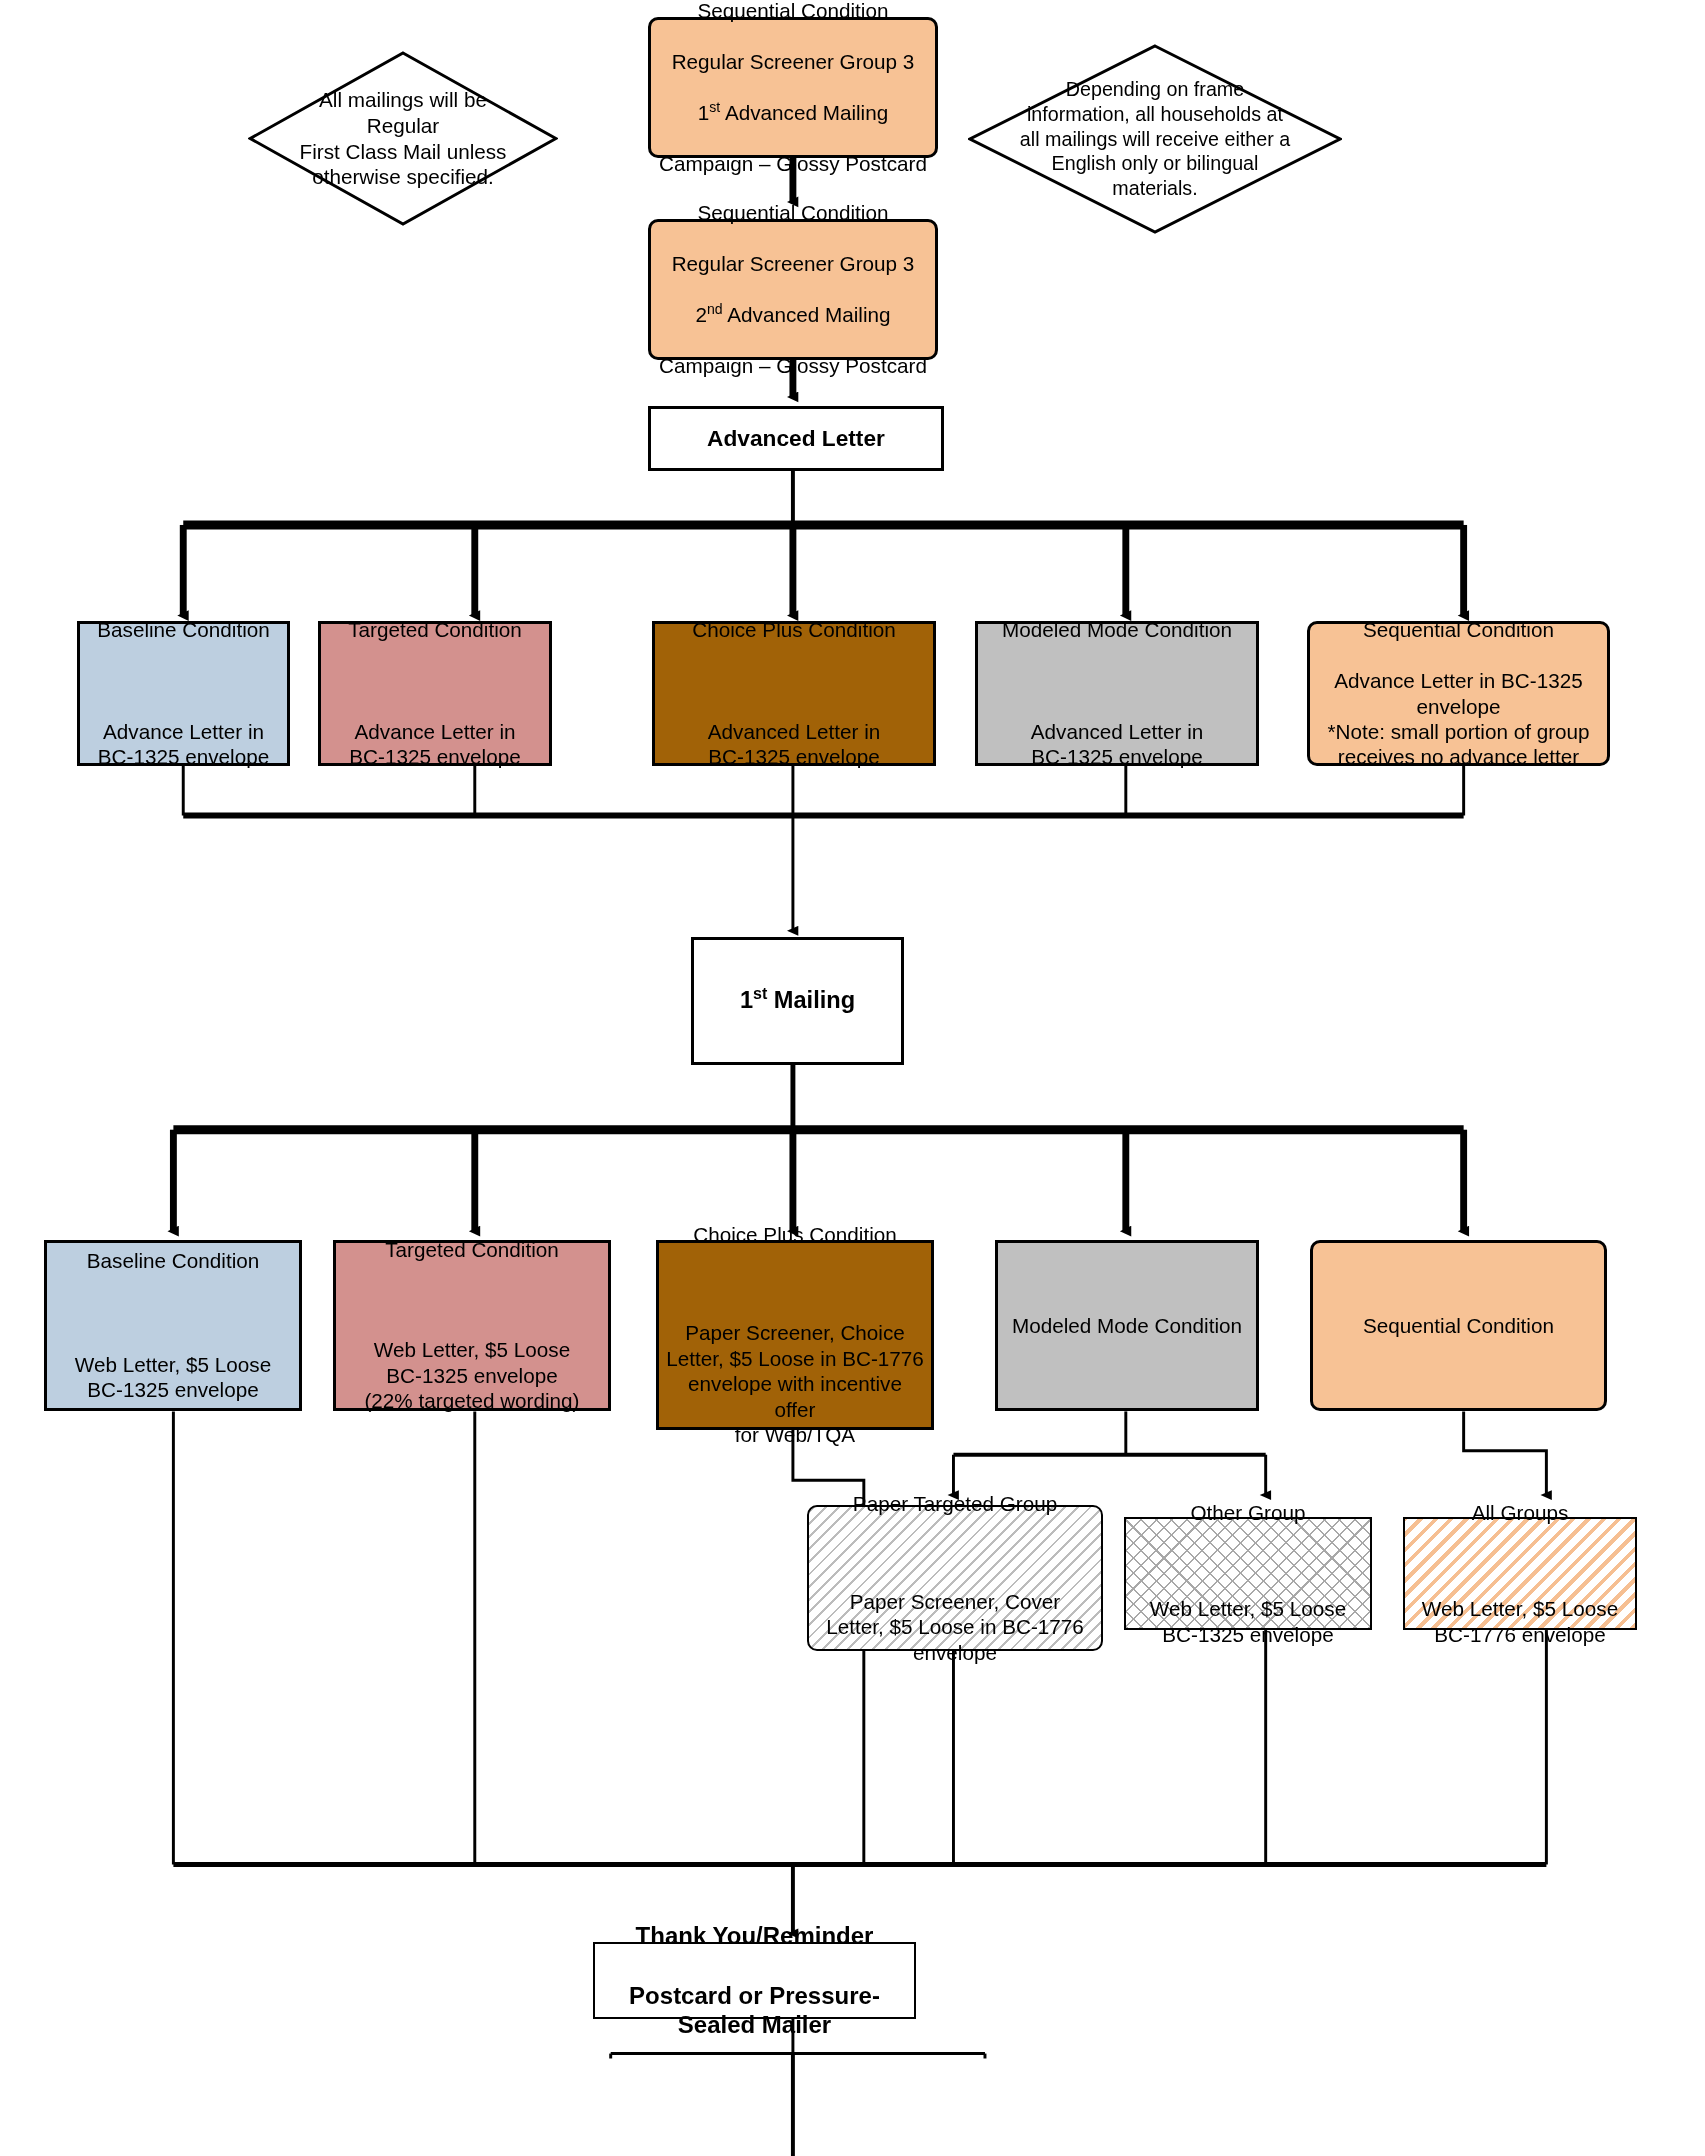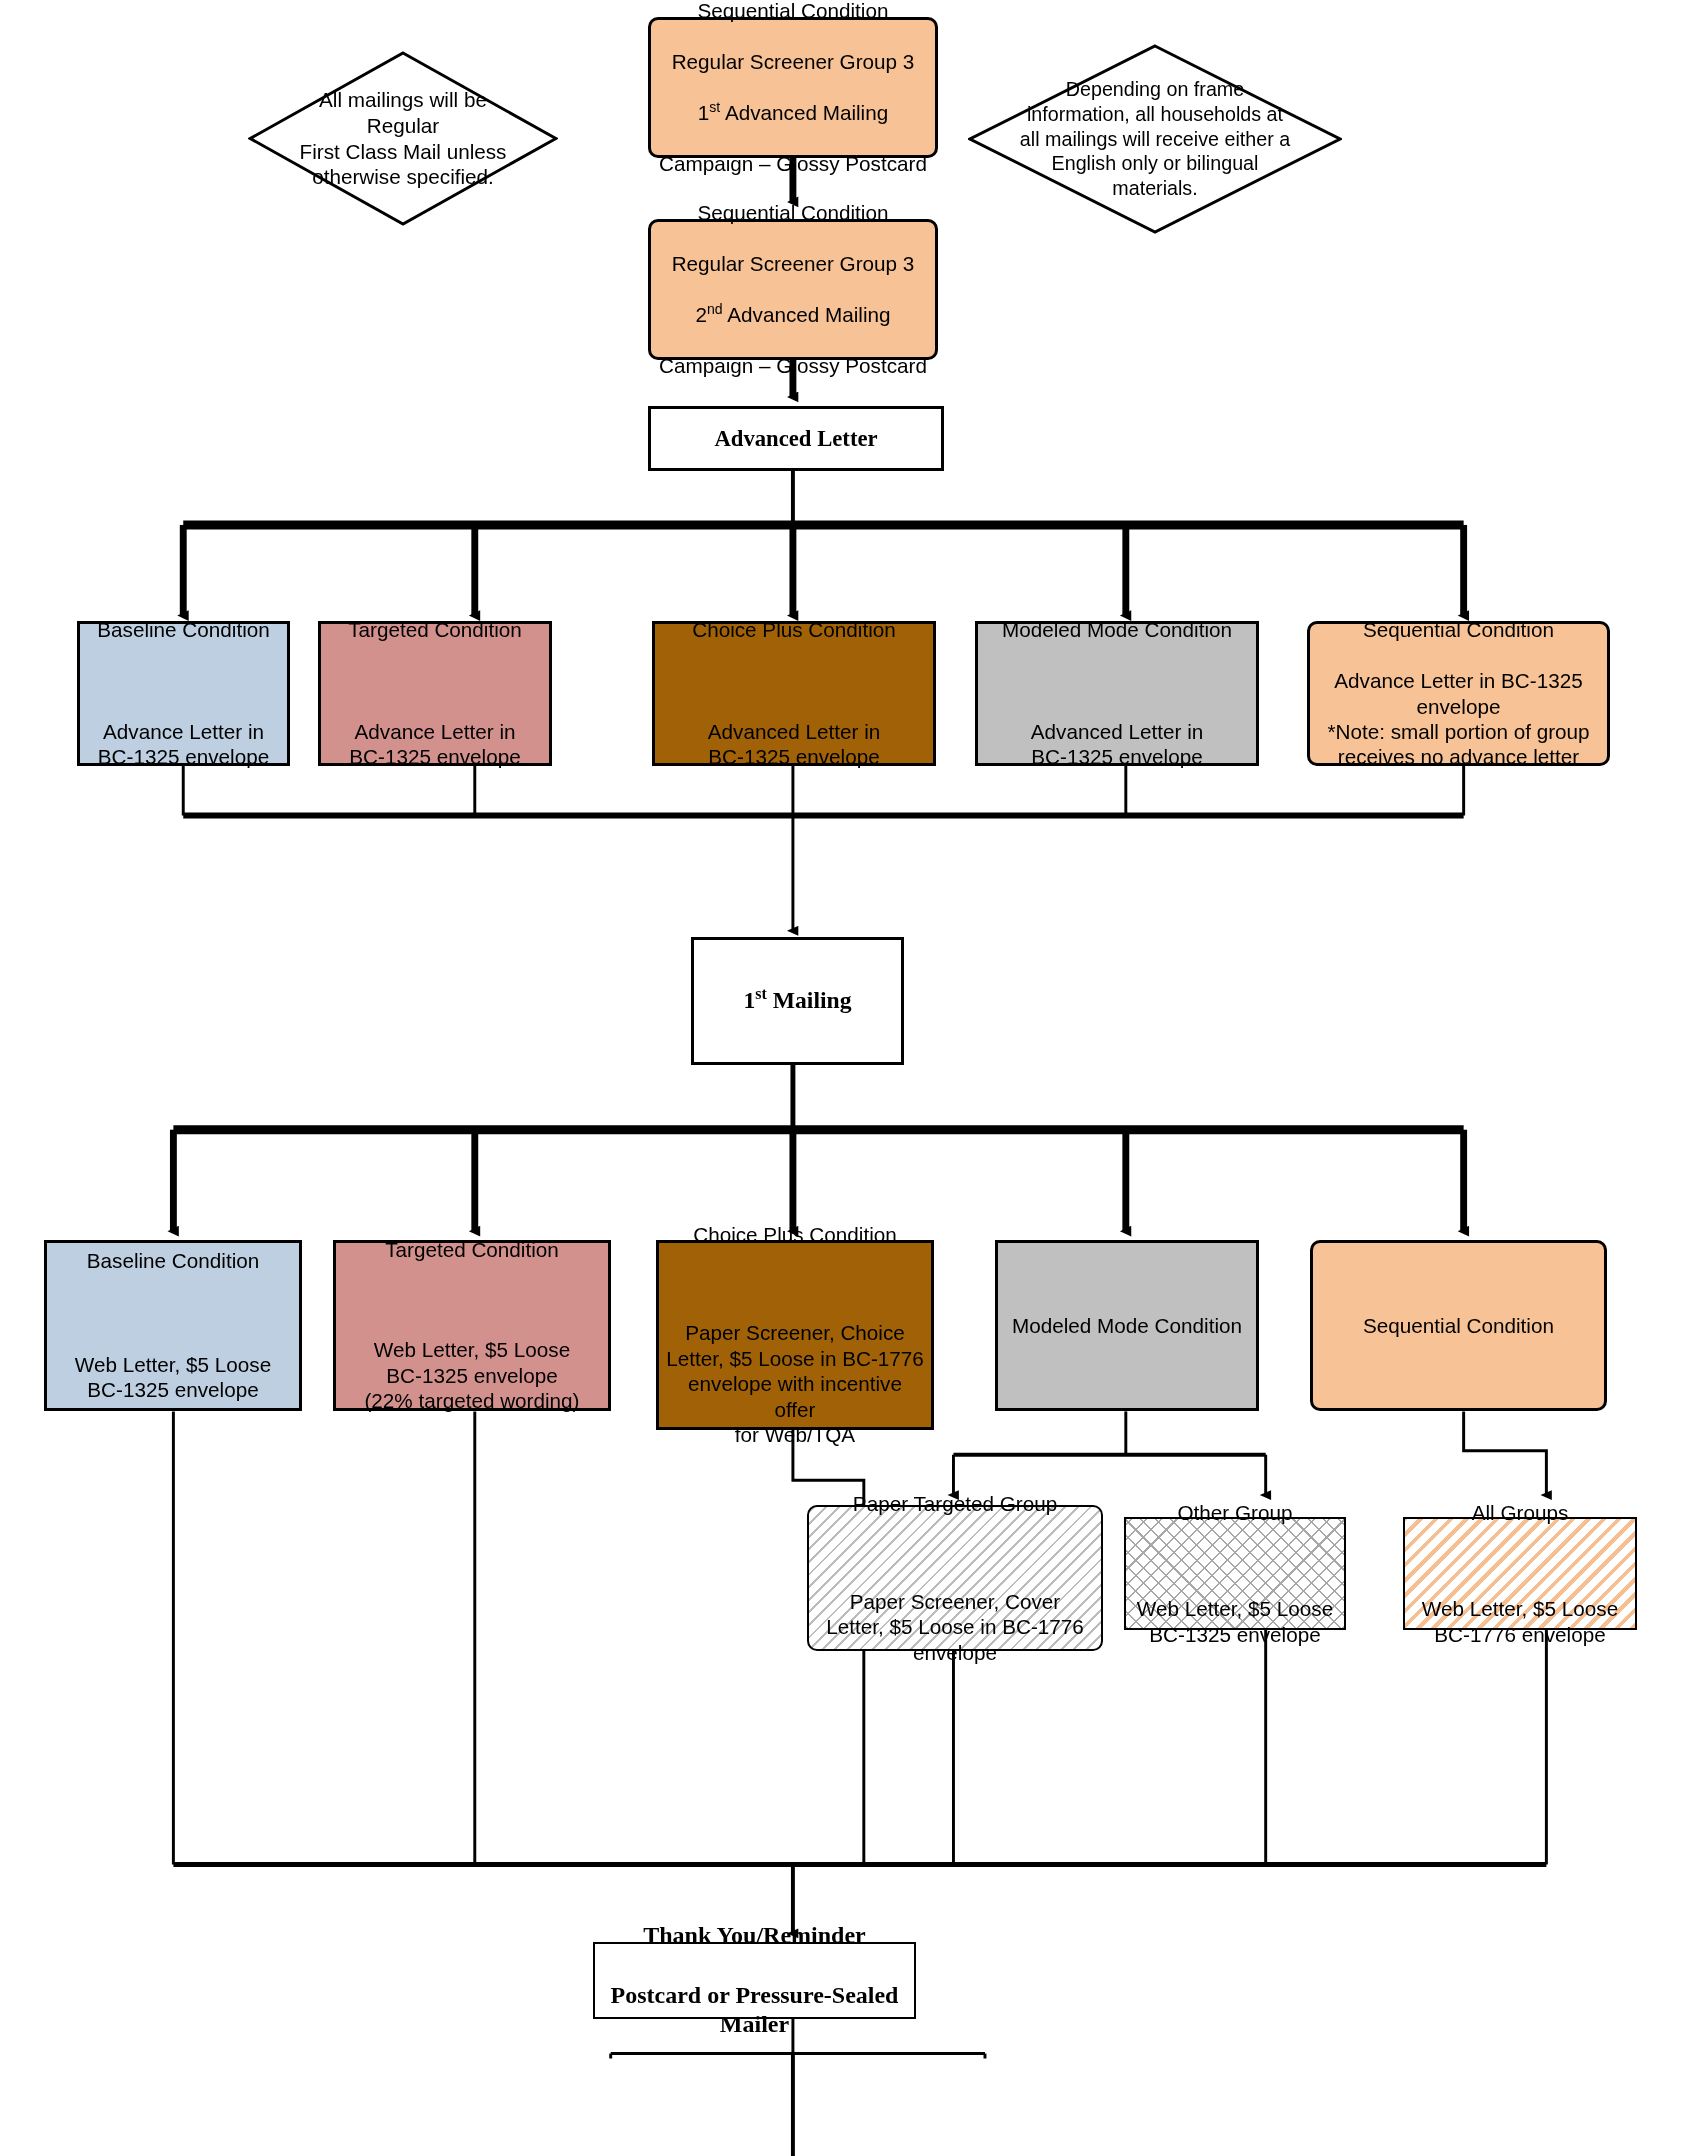--- a/index.html
+++ b/index.html
@@ -39,21 +39,21 @@
     background: #ffffff;
   }
   .node .txt { width: 100%; white-space: pre-line; }
   .node.thin { border-width: 2px; }
   .node.bold-text { font-weight: bold; }
   .orange   { background: #f7c295; border-radius: 10px; }
   .blue     { background: #bdcfe0; }
   .red      { background: #d3918e; }
   .green    { background: #a16207; }
   .gray     { background: #c0c0c0; }
-  .white    { background: #ffffff; font-family: Liberation Serif, serif; }
+  .white    { background: #ffffff; }
 
   
   .hatch-diag {
     background-color: #ffffff;
     background-image: repeating-linear-gradient(
       -45deg,
       #bcbcbc 0px, #bcbcbc 2px,
       #ffffff 2px, #ffffff 8.9px);
     border-radius: 10px;
   }
@@ -308,21 +308,21 @@
   <div class="node hatch-diag thin" style="left:807px; top:1505px; width:296px; height:146px;">
     <div class="txt">
       <span class="lbl">Paper Targeted Group</span>
       <span class="lbl" style="display:block;height:21.7px;"></span>
       <span class="lbl">Paper Screener, Cover
 Letter, $5 Loose in BC-1776
 envelope</span>
     </div>
   </div>
 
-  <div class="node hatch-cross thin" style="left:1124px; top:1517px; width:222px; height:113px;">
+  <div class="node hatch-cross thin" style="left:1124px; top:1517px; width:248px; height:113px;">
     <div class="txt">
       <span class="lbl">Other Group</span>
       <span class="lbl" style="display:block;height:19.7px;"></span>
       <span class="lbl">Web Letter, $5 Loose
 BC-1325 envelope</span>
     </div>
   </div>
 
   <div class="node hatch-orange thin" style="left:1403px; top:1517px; width:234px; height:113px;">
     <div class="txt">

